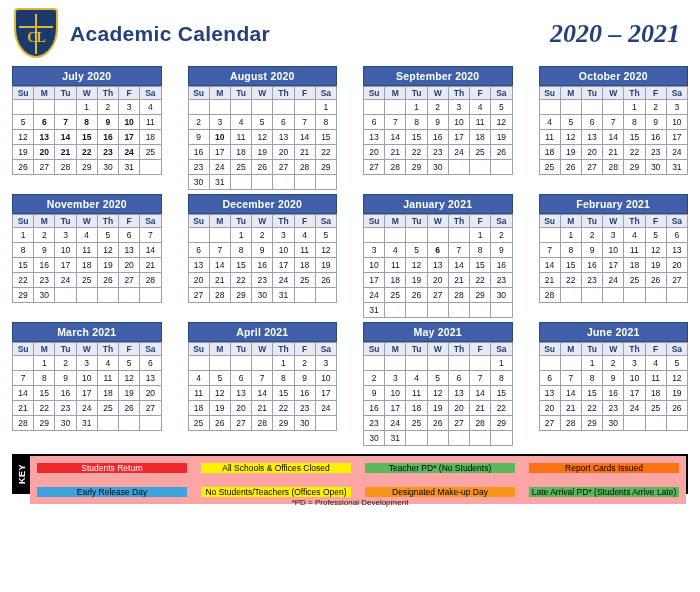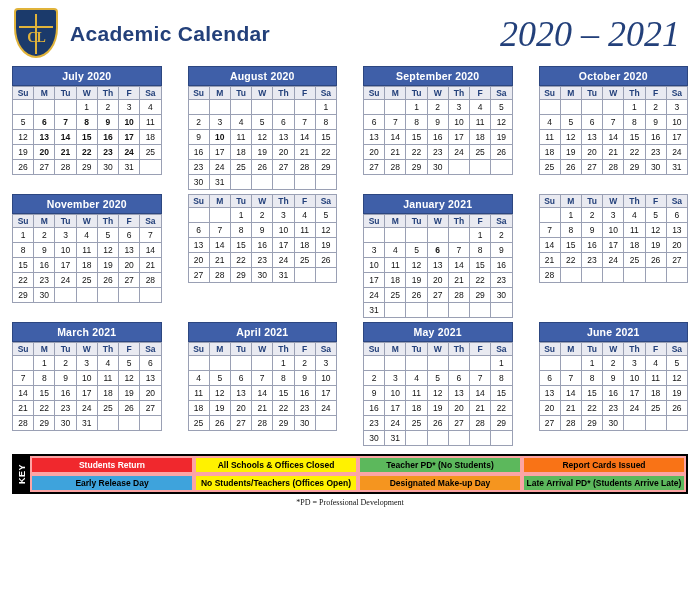--- a/index.html
+++ b/index.html
@@ -68,22 +68,22 @@
     font-family: "Liberation Sans", sans-serif;
     font-size: 21px;
     font-weight: bold;
     color: #23407a;
     letter-spacing: 0.3px;
   }
   .years {
     margin-left: auto;
     font-family: "Liberation Serif", serif;
     font-style: italic;
-    font-size: 36px;
-    font-weight: normal;
+    font-size: 26px;
+    font-weight: bold;
     color: #23407a;
     padding-right: 6px;
   }
 
   
   .cal-grid {
     display: grid;
     grid-template-columns: repeat(4, 1fr);
     gap: 4px 26px;
     padding: 2px 12px 0 12px;
@@ -163,38 +163,37 @@
     flex: 1 1 auto;
     display: grid;
     grid-template-columns: repeat(3, 1fr);
     grid-template-rows: 1fr 1fr;
   }
   .key-cell {
     display: flex;
     align-items: center;
     justify-content: center;
     font-size: 8.5px;
-    font-weight: bold;
-    border: 2px solid #fca5a5;
+    font-weight: normal;
+    border: 7px solid #fca5a5;
     text-align: right;
     padding: 0 2px;
   }
   .k-red    { background: #f0282d; color: #ffffff; }
   .k-yellow { background: #fff200; color: #000000; }
   .k-green  { background: #5cb85c; color: #000000; }
   .k-purple { background: #f97316; color: #000000; }
   .k-cyan   { background: #3ea3dc; color: #000000; }
   .k-orange { background: #f5951f; color: #000000; }
   .footnote {
     text-align: center;
     font-size: 8px;
     color: #111111;
     margin-top: 4px;
     font-style: normal;
-    font-family: Liberation Serif, serif;
   }
 </style>
 </head>
 <body>
 
 <div id="page">
 
   <div class="header">
     <div class="logo">
       <div class="shield">
@@ -525,20 +524,21 @@
               <td class="empty"></td>
               <td class="empty"></td>
               <td class="empty"></td>
               <td class="empty"></td>
               <td class="empty"></td>
             </tr>
           </tbody>
         </table>
       </div>
       <div class="month">
+        <div class="month-title">December 2020</div>
         <table class="mtable">
           <thead>
             <tr>
               <th>Su</th>
               <th>M</th>
               <th>Tu</th>
               <th>W</th>
               <th>Th</th>
               <th>F</th>
               <th>Sa</th>
@@ -659,20 +659,21 @@
               <td class="empty"></td>
               <td class="empty"></td>
               <td class="empty"></td>
               <td class="empty"></td>
               <td class="empty"></td>
             </tr>
           </tbody>
         </table>
       </div>
       <div class="month">
+        <div class="month-title">February 2021</div>
         <table class="mtable">
           <thead>
             <tr>
               <th>Su</th>
               <th>M</th>
               <th>Tu</th>
               <th>W</th>
               <th>Th</th>
               <th>F</th>
               <th>Sa</th>

